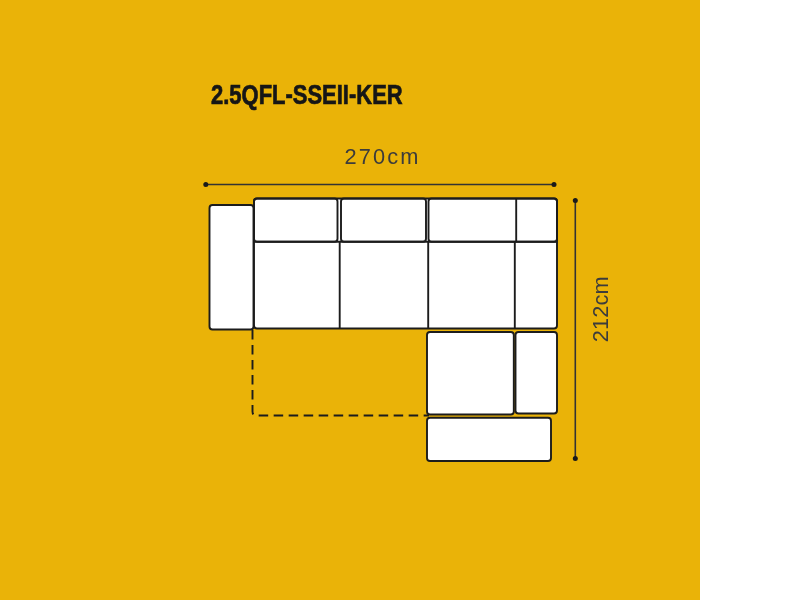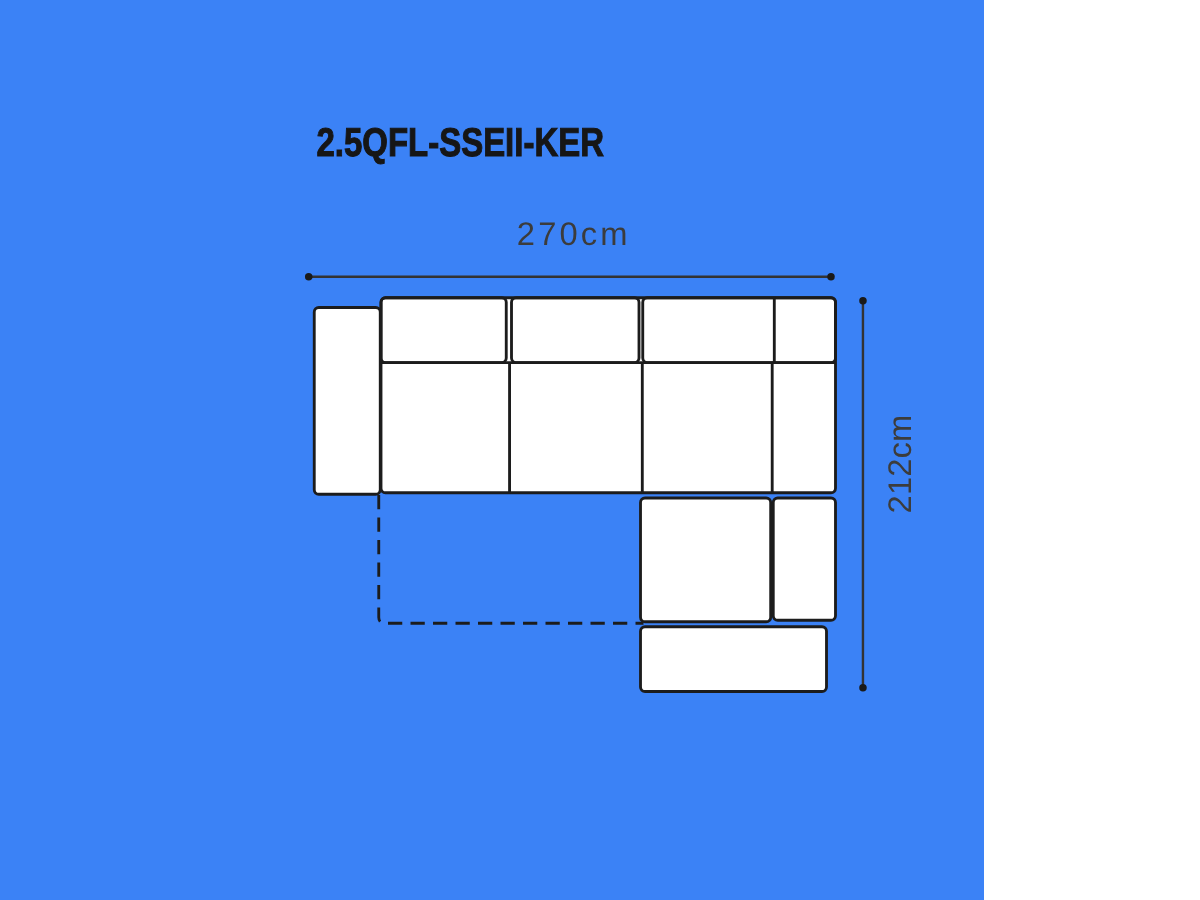--- a/index.html
+++ b/index.html
@@ -1,16 +1,16 @@
 <!DOCTYPE html>
 <html><head>
 <meta charset="utf-8">
 <style>
   html,body{margin:0;padding:0;background:#ffffff;}
-  .page{position:relative;width:656px;height:600px;background:#3b82f6;overflow:hidden;}
+  .page{position:relative;width:656px;height:600px;background:#eab308;overflow:hidden;padding-left:44px;}
   svg{position:absolute;left:0;top:0;}
   text{font-family:"Liberation Sans",sans-serif;}
 </style>
 </head>
 <body>
 <div class="page">
 <svg width="800" height="600" viewBox="0 0 800 600">
 
   <g transform="translate(211,104)">
     <text x="0" y="0" transform="scale(0.82,1)" font-size="26.8" font-weight="bold" fill="#161616" stroke="#161616" stroke-width="0.7">2.5QFL-SSEII-KER</text>

